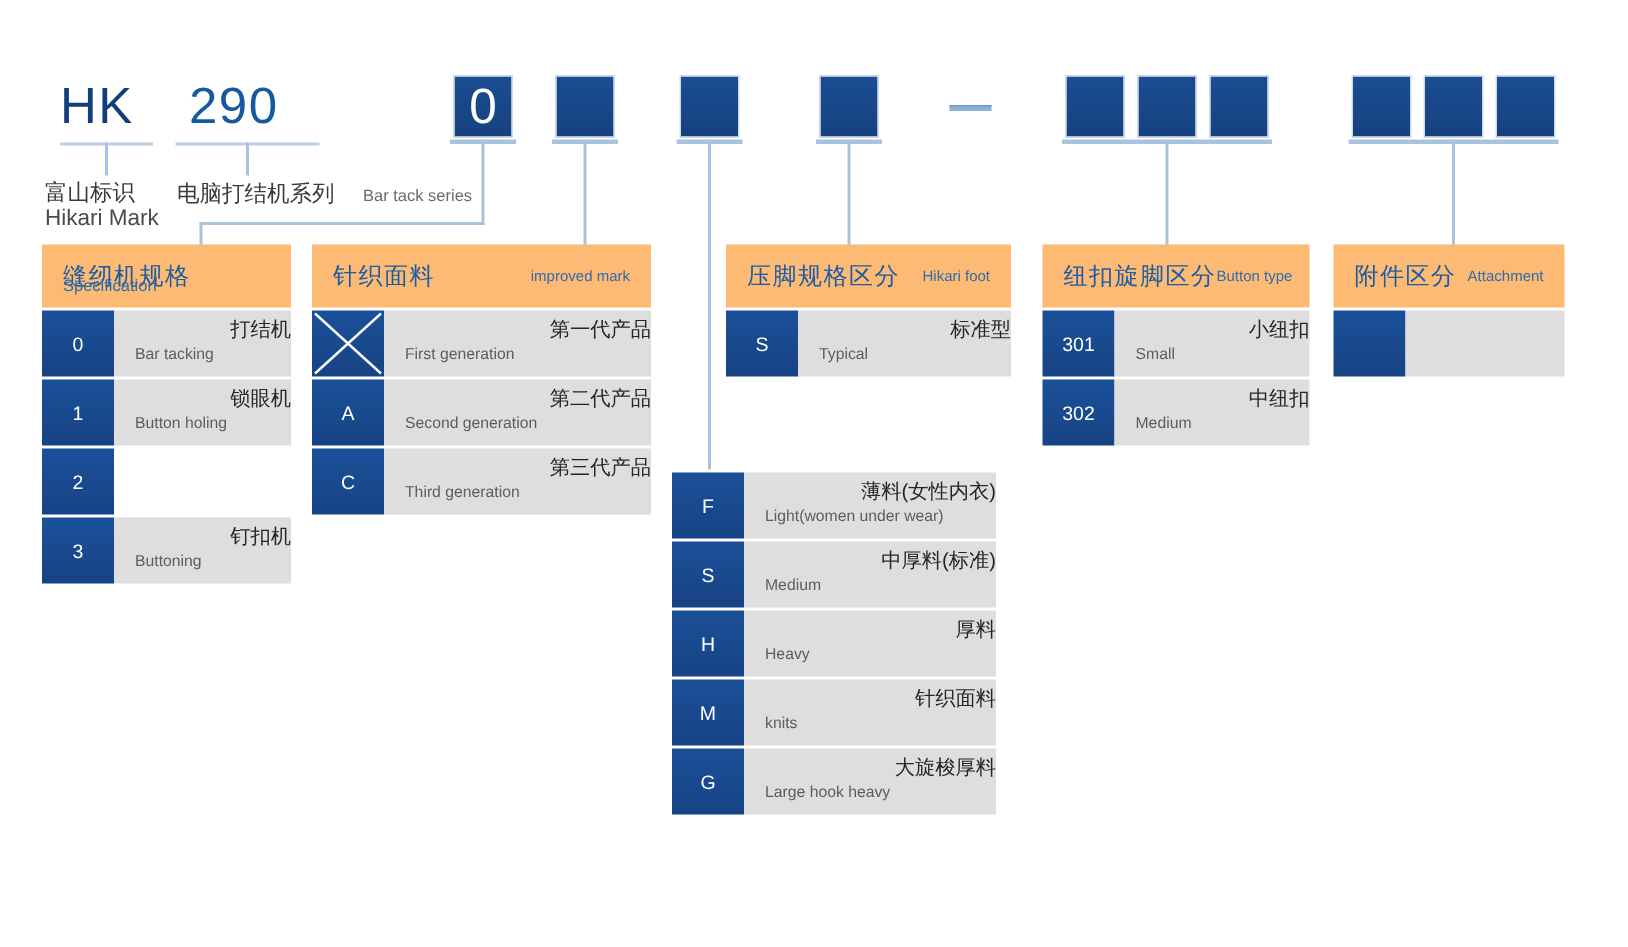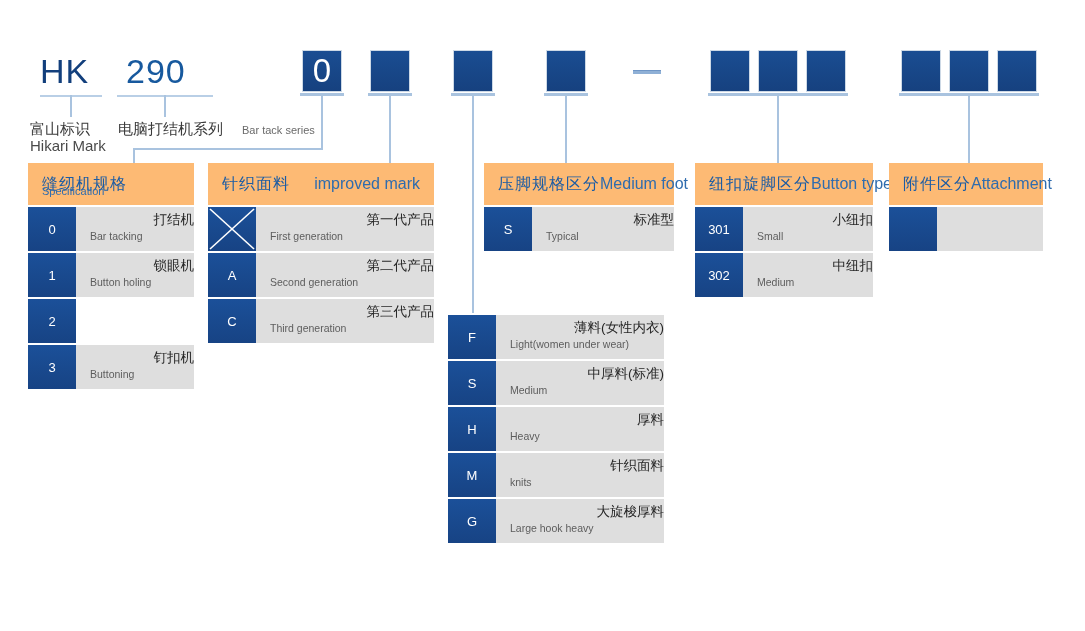--- a/index.html
+++ b/index.html
@@ -67,21 +67,21 @@
     height:42px;
     display:flex;align-items:center;
     padding:0 14px;
     box-sizing:border-box;
     text-align:center;
   }
   .panel-head .ph-cn{
     font-size:16px;color:#1c5ca4;letter-spacing:1px;white-space:nowrap;
   }
   .panel-head .ph-en{
-    font-size:16px;color:#2f6cae;margin-left:auto;white-space:nowrap;
+    font-size:10px;color:#2f6cae;margin-left:auto;white-space:nowrap;
   }
 
   .prow{
     display:flex;align-items:stretch;
     height:44px;
     margin-top:2px;
   }
   .prow .code{
     width:48px;flex:0 0 48px;
     background:#1a4d92;
@@ -250,21 +250,21 @@
       <div class="body">
         <div class="b-cn">第三代产品</div>
         <div class="b-en">Third generation</div>
       </div>
     </div>
   </div>
 
   <div class="panel" style="left:484px;top:163px;width:190px;">
     <div class="panel-head">
       <span class="ph-cn">压脚规格区分</span>
-      <span class="ph-en">Medium foot</span>
+      <span class="ph-en">Hikari foot</span>
     </div>
     <div class="prow">
       <div class="code">S</div>
       <div class="body">
         <div class="b-cn">标准型</div>
         <div class="b-en">Typical</div>
       </div>
     </div>
   </div>
 

